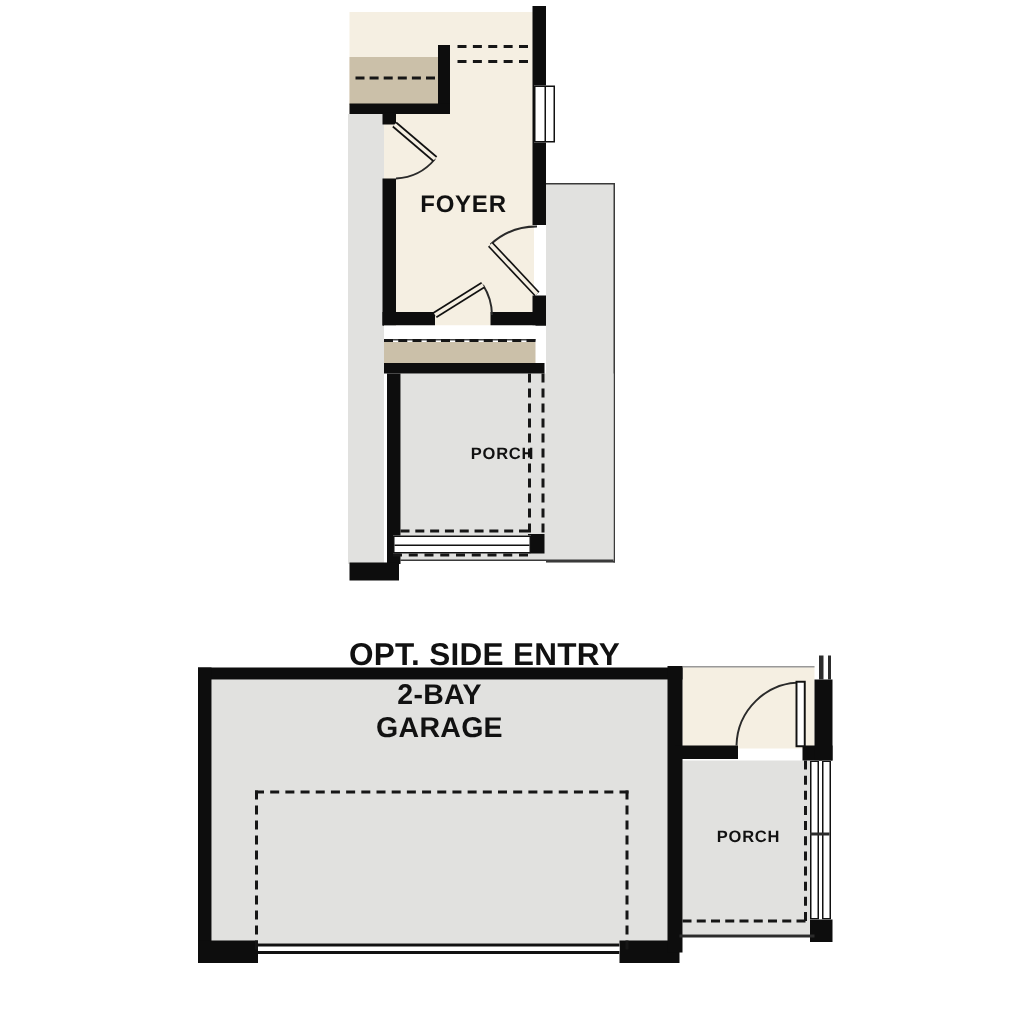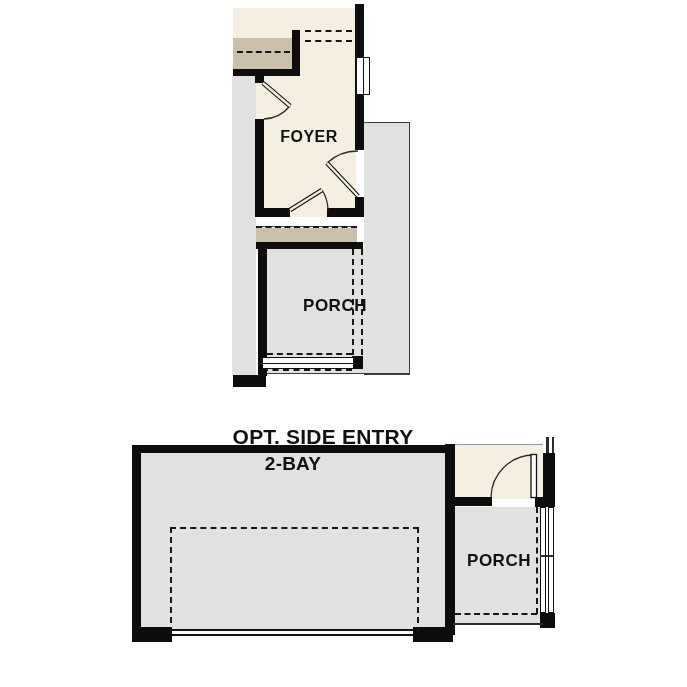--- a/index.html
+++ b/index.html
@@ -13,21 +13,21 @@
   .floor-tan{position:absolute;background:var(--tan,#cbc0a9);}
   .floor-gray{position:absolute;background:var(--gray,#e1e1df);}
   .dashH{position:absolute;border-top:2px dashed #161616;height:0;}
   .dashV{position:absolute;border-left:2px dashed #161616;width:0;}
   .thin{position:absolute;background:#2c2c2c;}
   .lbl{
     position:absolute;font-weight:bold;color:#111;text-align:center;
     letter-spacing:0.5px;line-height:1.1;white-space:nowrap;
   }
   .lbl-room{font-size:16px;}
-  .lbl-room-sm{font-size:17px;}
+  .lbl-room-sm{font-size:11px;}
   .lbl-title{font-size:21px;letter-spacing:0.2px;}
   .step{position:absolute;background:#fff;border:1.4px solid #111;}
   .step .mid{position:absolute;left:0;right:0;top:50%;height:1.2px;background:#111;}
   .window{position:absolute;background:#fff;border:1.6px solid #111;}
   .window .mid{position:absolute;top:0;bottom:0;left:50%;width:1.2px;background:#111;}
   .rail{position:absolute;background:#fff;border:1.2px solid #111;}
   svg.doors{position:absolute;left:0;top:0;pointer-events:none;}
 </style>
 </head>
 <body>
@@ -113,20 +113,21 @@
     <div class="abs" style="left:172px;top:209px;width:241px;height:3px;background:#fff;border-top:2px solid #111;border-bottom:2px solid #111;"></div>
 
     <div class="rail" style="left:540px;top:87px;width:3.5px;height:104px;"></div>
     <div class="rail" style="left:548px;top:87px;width:3.5px;height:104px;"></div>
     <div class="thin" style="left:540px;top:135px;width:13px;height:1.5px;"></div>
 
     <div class="dashV" style="left:536px;top:87px;height:107px;"></div>
     <div class="dashH" style="left:455px;top:193px;width:82px;"></div>
 
     <div class="lbl lbl-title" style="left:218px;top:34px;width:150px;font-size:19px;">2-BAY</div>
+    <div class="lbl lbl-title" style="left:218px;top:56px;width:150px;font-size:19px;">GARAGE</div>
     <div class="lbl lbl-room-sm" style="left:449px;top:132px;width:100px;">PORCH</div>
   </div>
 
   <svg class="doors" width="687" height="687" viewBox="0 0 687 687">
 
     <path d="M 290 106 A 36 36 0 0 1 264 119" fill="none" stroke="#2a2a2a" stroke-width="1.3"></path>
     <line x1="263" y1="83" x2="290" y2="106" stroke="#111" stroke-width="4.6"></line>
     <line x1="263" y1="83" x2="290" y2="106" stroke="#f5efe2" stroke-width="2.4"></line>
 
     <path d="M 327 163 A 45 45 0 0 1 358 151" fill="none" stroke="#2a2a2a" stroke-width="1.3"></path>

